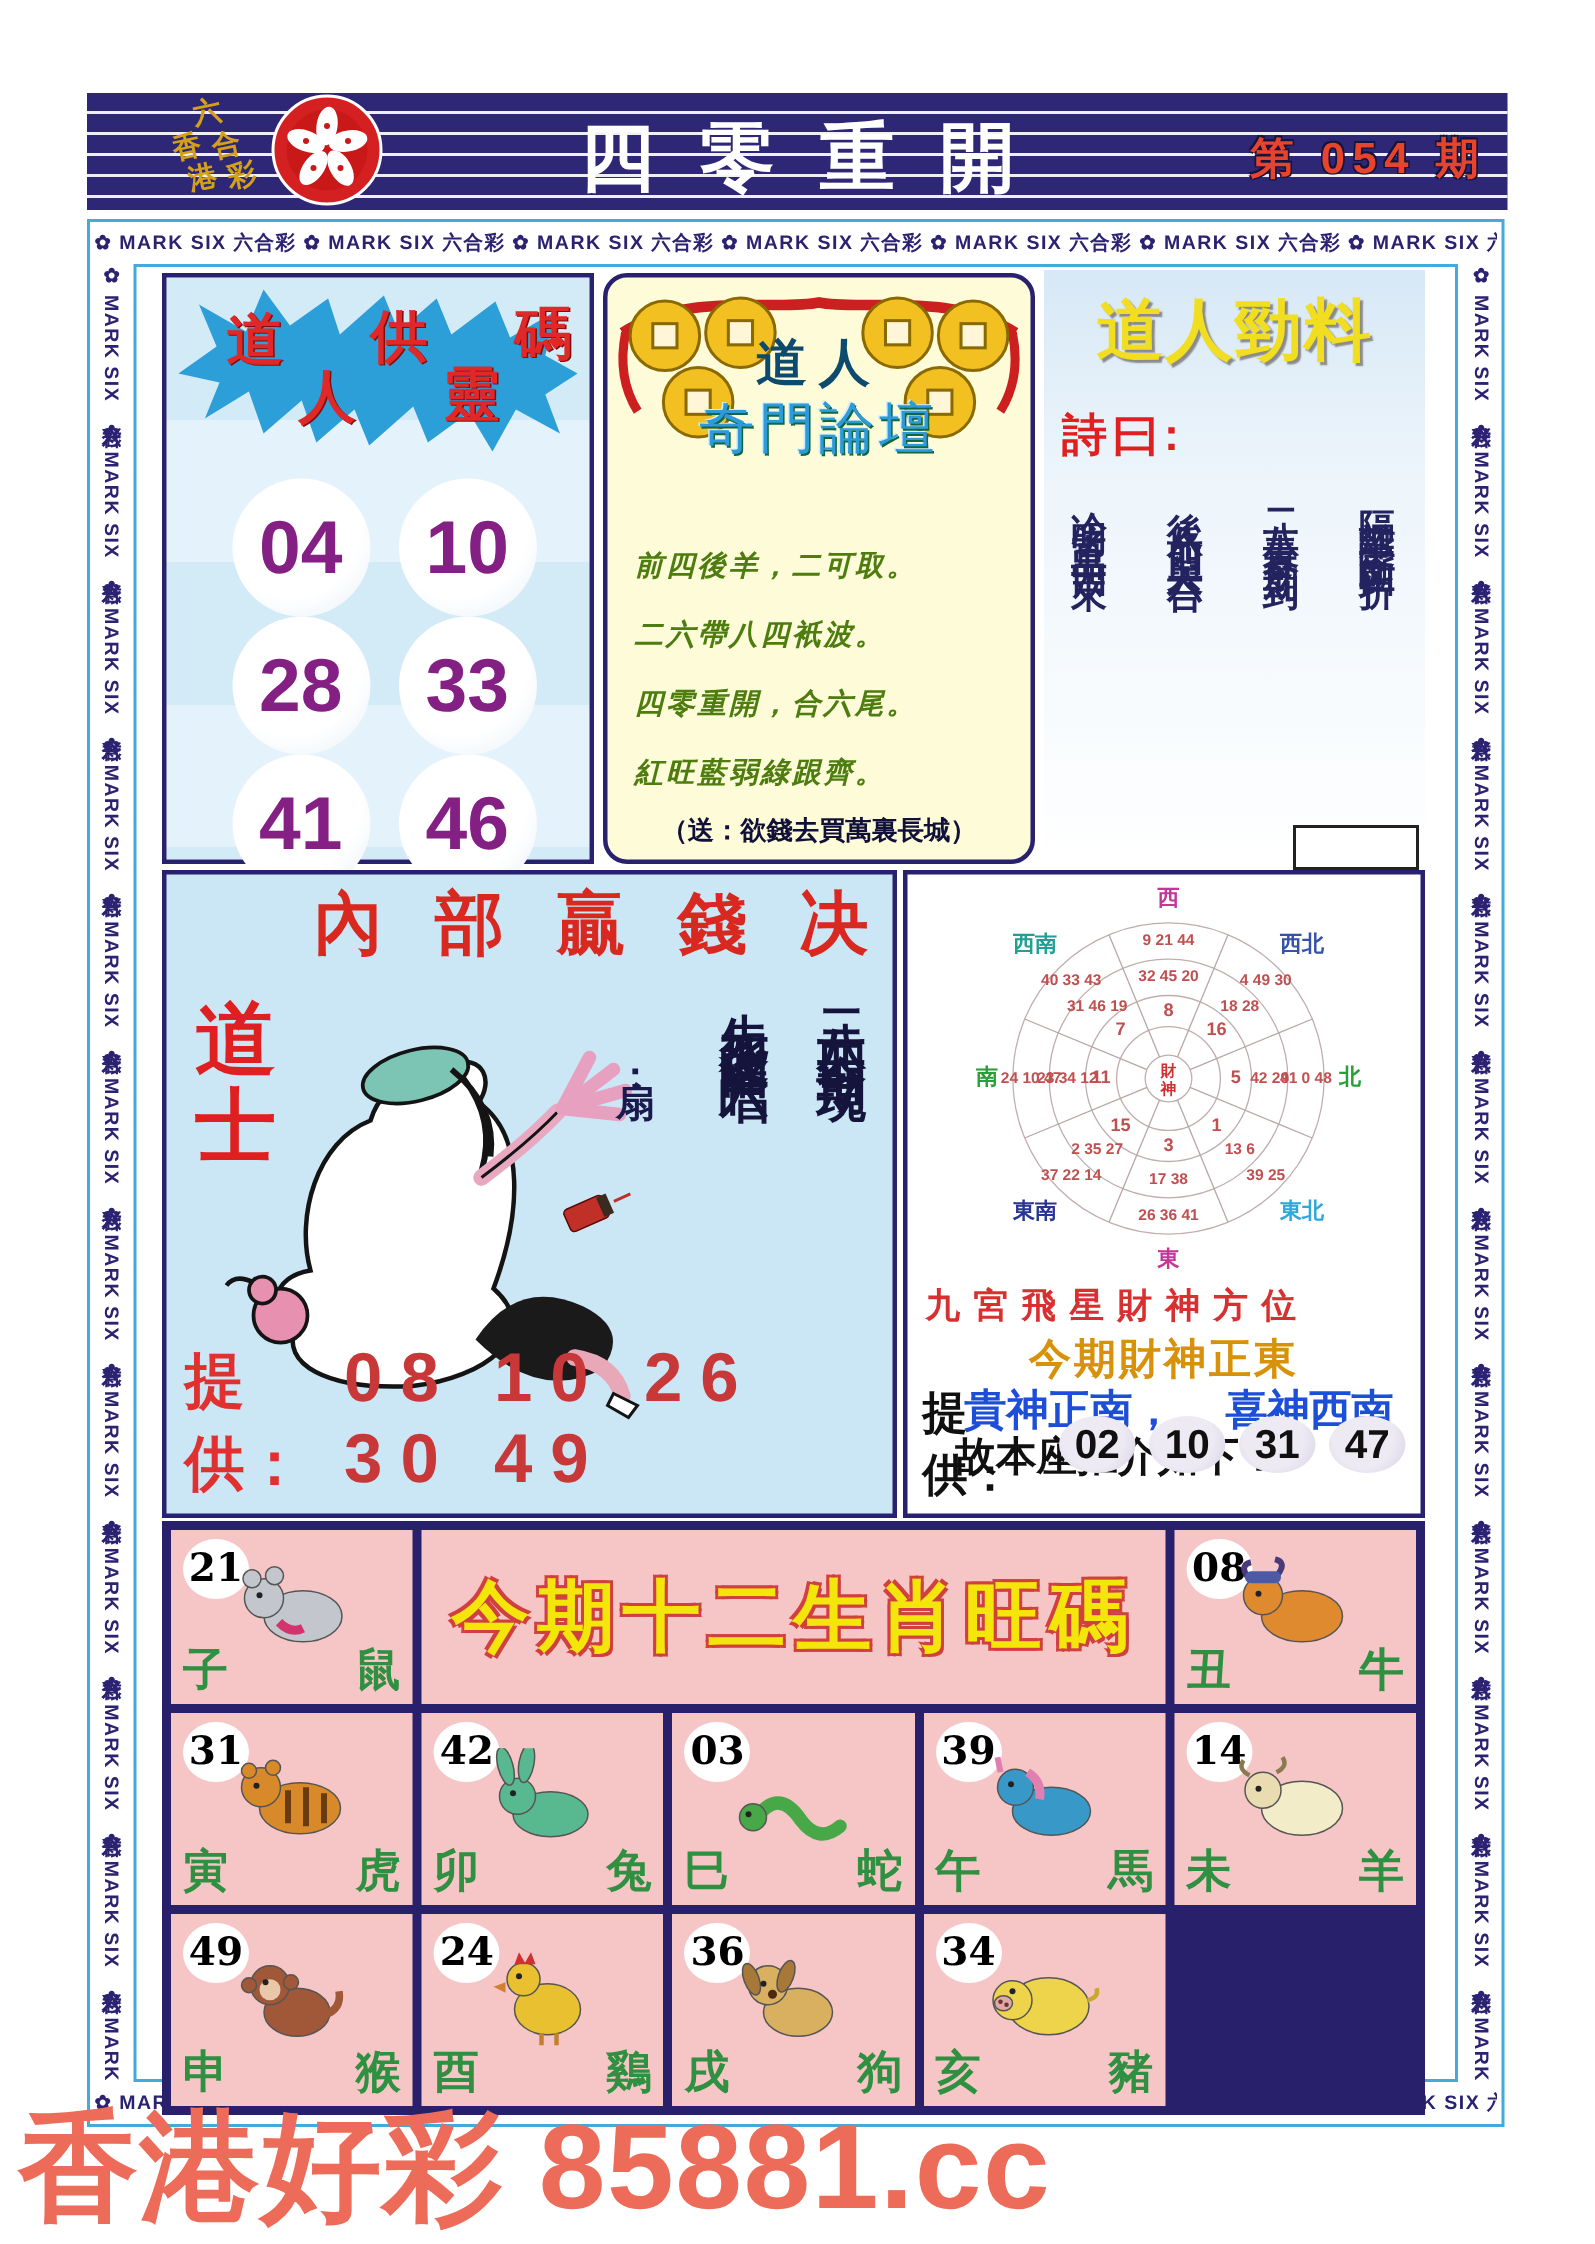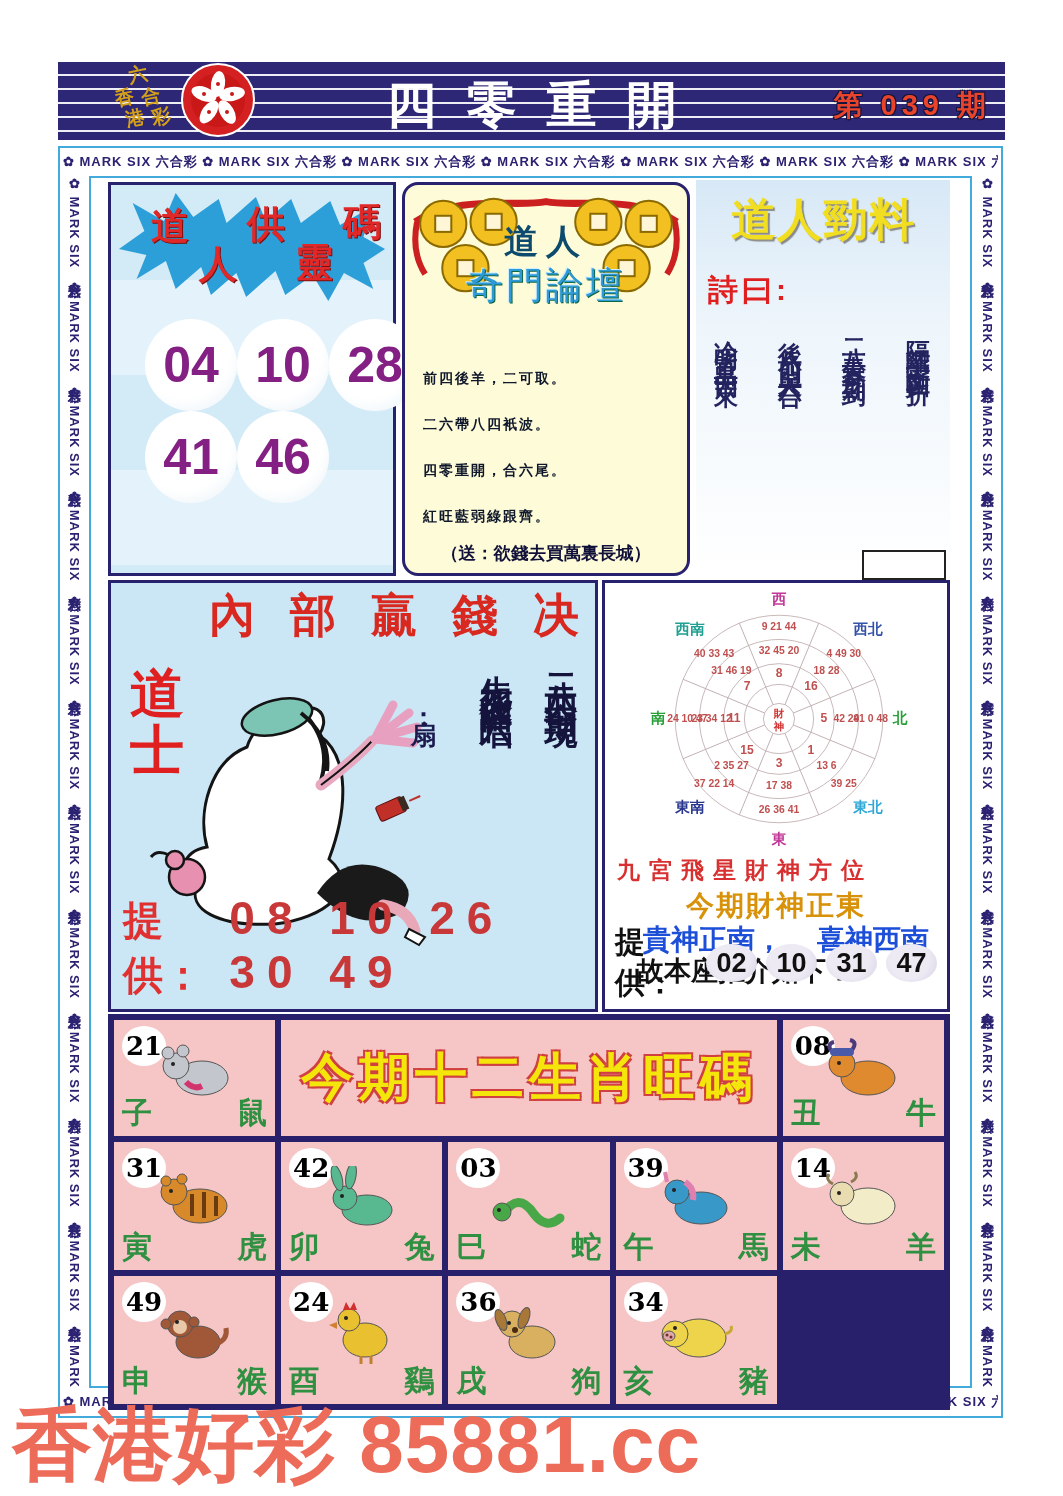--- a/index.html
+++ b/index.html
@@ -29,36 +29,36 @@
   .frame-inner{left:29px;top:28px;right:29px;bottom:28px;border:2px solid #43AADC;}
 
   
   .box-gongling{left:108px;top:182px;width:288px;height:394px;border:3px solid #28216E;
     background:repeating-linear-gradient(to bottom,#D3EAF7 0 95px,#E4F3FB 95px 190px);}
   .starburst{left:6px;top:6px;right:6px;height:118px;}
   .starburst svg{width:100%;height:100%;}
   .star-ch{position:absolute;color:#E02828;font-weight:bold;font-size:38px;font-family:"DejaVu Serif",serif;
     text-shadow:1px 1px 0 #7A1010;}
   .sc0{left:34px;top:10px}.sc1{left:82px;top:48px}.sc2{left:130px;top:8px}.sc3{left:178px;top:46px}.sc4{left:226px;top:6px}
-  .gl-grid{left:0;right:0;top:130px;bottom:6px;display:grid;grid-template-columns:1fr 1fr 1fr 1fr;
+  .gl-grid{left:0;right:0;top:130px;bottom:6px;display:grid;grid-template-columns:1fr 1fr;
     grid-template-rows:1fr 1fr 1fr;place-items:center;padding:4px 26px 10px 34px;}
   .gl-ball{width:92px;height:92px;border-radius:50%;display:flex;align-items:center;justify-content:center;
     background:radial-gradient(circle at 42% 36%,#ffffff 58%,#E6F0F6 100%);
     color:#842084;font-weight:bold;font-size:50px;}
 
   
   .box-qimen{left:402px;top:182px;width:288px;height:394px;border:3px solid #28216E;border-radius:16px;
     background:#FDFBD8;}
   .qimen-decor{left:2px;top:2px;right:2px;height:120px;}
   .qm-title1{left:0;right:0;top:34px;text-align:center;color:#0c4a6e;font-weight:bold;font-size:34px;
     letter-spacing:8px;font-family:"DejaVu Serif",serif;}
   .qm-title2{left:0;right:0;top:76px;text-align:center;color:#2E9AD8;font-weight:normal;font-size:37px;
     letter-spacing:3px;text-shadow:1px 1px 0 #164, -1px -1px 0 #cef;}
   .qm-lines{left:18px;right:8px;top:170px;}
-  .qm-line{font-weight:bold;font-size:14px;color:#0f172a;line-height:46px;letter-spacing:2px;}
+  .qm-line{font-weight:bold;font-size:19px;color:#4d7c0f;line-height:46px;letter-spacing:2px;font-style:italic;}
   .qm-gift{left:0;right:0;bottom:8px;text-align:center;font-weight:bold;font-size:17.5px;color:#101038;}
 
   
   .box-jinliao{left:696px;top:180px;width:254px;height:398px;
     background:linear-gradient(180deg,#D7E8F6 0%,#EDF5FB 35%,#FFFFFF 100%);}
   .jl-title{left:0;right:0;top:10px;text-align:center;color:#F2DE20;font-weight:bold;font-size:45px;
     letter-spacing:1px;text-shadow:2px 2px 1px #8A8A8A;}
   .jl-shiyue{left:12px;top:90px;color:#E02020;font-weight:bold;font-size:30px;letter-spacing:4px;}
   .jl-poem{left:10px;right:12px;top:142px;bottom:16px;display:flex;flex-direction:row-reverse;
     justify-content:space-between;padding:0 4px;}
@@ -150,21 +150,21 @@
       <g fill="#C81818">
         <circle cx="38" cy="22" r="2"></circle>
           <circle cx="52" cy="32" r="2"></circle>
           <circle cx="47" cy="50" r="2"></circle>
         <circle cx="29" cy="50" r="2"></circle>
           <circle cx="24" cy="32" r="2"></circle>
       </g>
     </svg>
   </div>
   <div class="abs header-title">四零重開</div>
-  <div class="abs issue">第 039 期</div>
+  <div class="abs issue">第 054 期</div>
 </div>
 
 <div class="abs frame">
   <div class="abs strip strip-top">✿ MARK SIX 六合彩  ✿ MARK SIX 六合彩  ✿ MARK SIX 六合彩  ✿ MARK SIX 六合彩  ✿ MARK SIX 六合彩  ✿ MARK SIX 六合彩  ✿ MARK SIX 六合彩  ✿ MARK SIX 六合彩  ✿ MARK SIX 六合彩 </div>
   <div class="abs strip strip-bottom">✿ MARK SIX 六合彩  ✿ MARK SIX 六合彩  ✿ MARK SIX 六合彩  ✿ MARK SIX 六合彩  ✿ MARK SIX 六合彩  ✿ MARK SIX 六合彩  ✿ MARK SIX 六合彩  ✿ MARK SIX 六合彩  ✿ MARK SIX 六合彩 </div>
   <div class="abs strip strip-left">✿ MARK SIX 六合彩  ✿ MARK SIX 六合彩  ✿ MARK SIX 六合彩  ✿ MARK SIX 六合彩  ✿ MARK SIX 六合彩  ✿ MARK SIX 六合彩  ✿ MARK SIX 六合彩  ✿ MARK SIX 六合彩  ✿ MARK SIX 六合彩  ✿ MARK SIX 六合彩  ✿ MARK SIX 六合彩  ✿ MARK SIX 六合彩 </div>
   <div class="abs strip strip-right">✿ MARK SIX 六合彩  ✿ MARK SIX 六合彩  ✿ MARK SIX 六合彩  ✿ MARK SIX 六合彩  ✿ MARK SIX 六合彩  ✿ MARK SIX 六合彩  ✿ MARK SIX 六合彩  ✿ MARK SIX 六合彩  ✿ MARK SIX 六合彩  ✿ MARK SIX 六合彩  ✿ MARK SIX 六合彩  ✿ MARK SIX 六合彩 </div>
   <div class="abs frame-inner"></div>
 </div>
 

